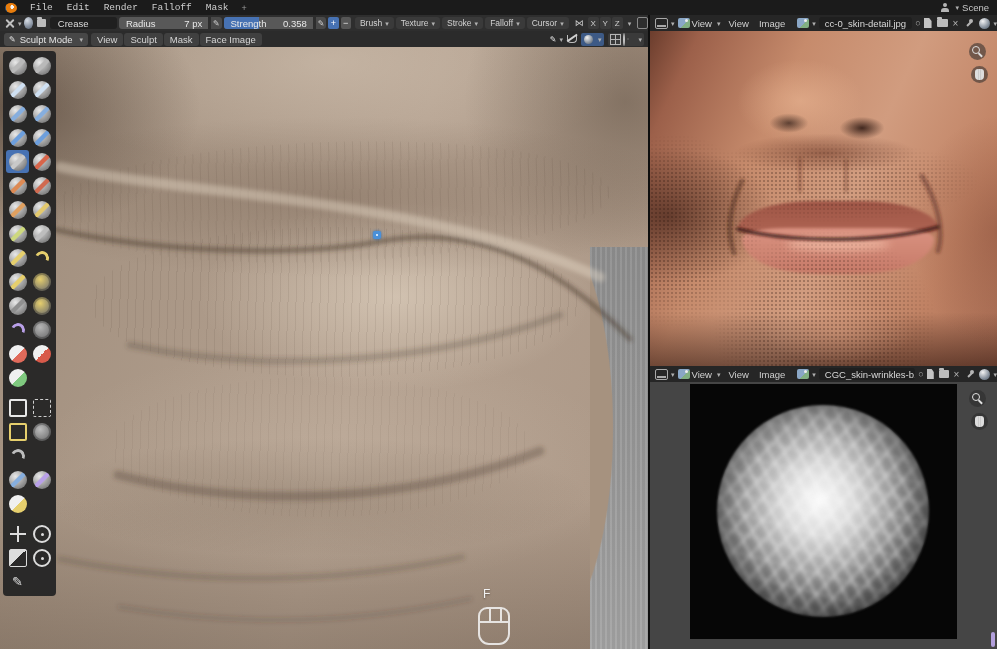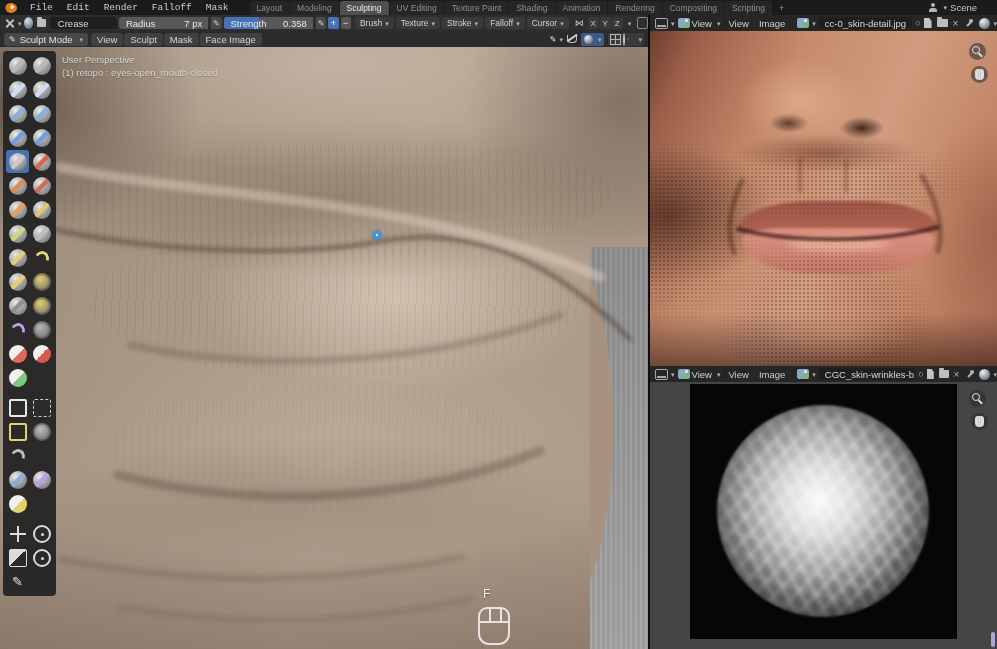--- a/index.html
+++ b/index.html
@@ -10,21 +10,21 @@
   .caret{font-size:7px;color:#b0b0b0;margin-left:3px;line-height:1;}
   
   #topbar{left:0;top:0;width:997px;height:15px;background:#1b1b1b;display:flex;align-items:center;gap:0;}
   .blender-logo{width:12px;height:10px;margin:0 6px 0 5px;border-radius:50% 50% 50% 50%;
      background:radial-gradient(circle at 60% 40%,#f5f5f5 0 18%,#e87d0d 20% 70%,#265787 72%);}
   .menu-item{padding:5px 7px;color:#cfcfcf;cursor:default;font-family:Liberation Mono, monospace;}
   #workspace-tabs{display:flex;margin-left:14px;height:15px;align-items:flex-end;}
   .ws-tab{padding:2px 7px 2px 7px;color:#8f8f8f;font-size:8.5px;background:#262626;margin-right:1px;border-radius:3px 3px 0 0;}
   .ws-tab.active{background:#4f4f4f;color:#ebebeb;}
   .ws-add{padding:2px 6px;color:#9a9a9a;font-size:9px;}
-  #scene-box{margin-left:auto;display:flex;align-items:center;margin-right:20px;gap:3px;}
+  #scene-box{margin-left:auto;display:flex;align-items:center;margin-right:8px;gap:3px;}
   .person-icon{width:10px;height:10px;position:relative;}
   .person-icon::before{content:"";position:absolute;left:3px;top:0;width:4px;height:4px;border-radius:50%;background:#b5b5b5;}
   .person-icon::after{content:"";position:absolute;left:1px;top:5px;width:8px;height:4px;border-radius:3px 3px 0 0;background:#b5b5b5;}
   
   #tool-settings{left:0;top:15px;width:648px;height:16px;background:#2e2e2e;display:flex;align-items:center;gap:2px;padding-left:4px;box-sizing:border-box;overflow:hidden;}
   .ts-iconbtn{display:flex;align-items:center;}
   .crossed-tools{width:11px;height:11px;position:relative;}
   .crossed-tools::before,.crossed-tools::after{content:"";position:absolute;left:5px;top:0;width:2px;height:11px;background:#c0c0c0;border-radius:1px;}
   .crossed-tools::before{transform:rotate(45deg);}
   .crossed-tools::after{transform:rotate(-45deg);}
@@ -187,32 +187,20 @@
 
   <header id="topbar" class="abs">
     <span class="blender-logo"></span>
     <nav id="app-menus" style="display:flex;">
         <span class="menu-item">File</span>
         <span class="menu-item">Edit</span>
         <span class="menu-item">Render</span>
         <span class="menu-item">Falloff</span>
         <span class="menu-item">Mask</span>
       </nav>
-    <div id="workspace-tabs">
-        <span class="ws-tab">Layout</span>
-        <span class="ws-tab">Modeling</span>
-        <span class="ws-tab active">Sculpting</span>
-        <span class="ws-tab">UV Editing</span>
-        <span class="ws-tab">Texture Paint</span>
-        <span class="ws-tab">Shading</span>
-        <span class="ws-tab">Animation</span>
-        <span class="ws-tab">Rendering</span>
-        <span class="ws-tab">Compositing</span>
-        <span class="ws-tab">Scripting</span>
-      </div>
     <span class="ws-add">+</span>
     <div id="scene-box">
       <span class="person-icon"></span>
       <span class="caret">▾</span>
       <span>Scene</span>
     </div>
   </header>
 
   <div id="tool-settings" class="abs">
     <span class="ts-iconbtn">
@@ -333,24 +321,20 @@
           </defs>
         <g fill="none" stroke-linecap="round" filter="url(#soft)">
           <path d="M 60 120 C 200 150 420 150 600 230" stroke="rgba(235,222,205,.4)" stroke-width="10"></path>
           <path d="M 52 182 C 160 206 300 210 382 194 C 468 179 548 208 630 292" stroke="rgba(70,54,42,.5)" stroke-width="5"></path>
           <path d="M 130 298 C 260 326 430 318 560 268" stroke="rgba(70,54,42,.25)" stroke-width="7"></path>
           <path d="M 118 428 C 250 462 410 456 540 404" stroke="rgba(70,54,42,.3)" stroke-width="9"></path>
           <path d="M 60 512 C 200 540 340 536 462 510" stroke="rgba(70,54,42,.2)" stroke-width="6"></path>
           <path d="M 120 560 C 240 580 360 576 470 552" stroke="rgba(70,54,42,.15)" stroke-width="5"></path>
         </g>
       </svg>
-      <div id="vp-overlay-text" class="abs">
-        <div>User Perspective</div>
-        <div>(1) retopo : eyes-open_mouth-closed</div>
-      </div>
       <div id="brush-cursor" class="abs"></div>
       <div id="screencast-key" class="abs">F</div>
       <div id="screencast-mouse" class="abs"></div>
     </div>
 
     <div id="toolbar" class="abs">
         <div class="tool">
           <span class="glyph sphere" style="--a: #b9b9b9;"></span>
         </div>
         <div class="tool">

